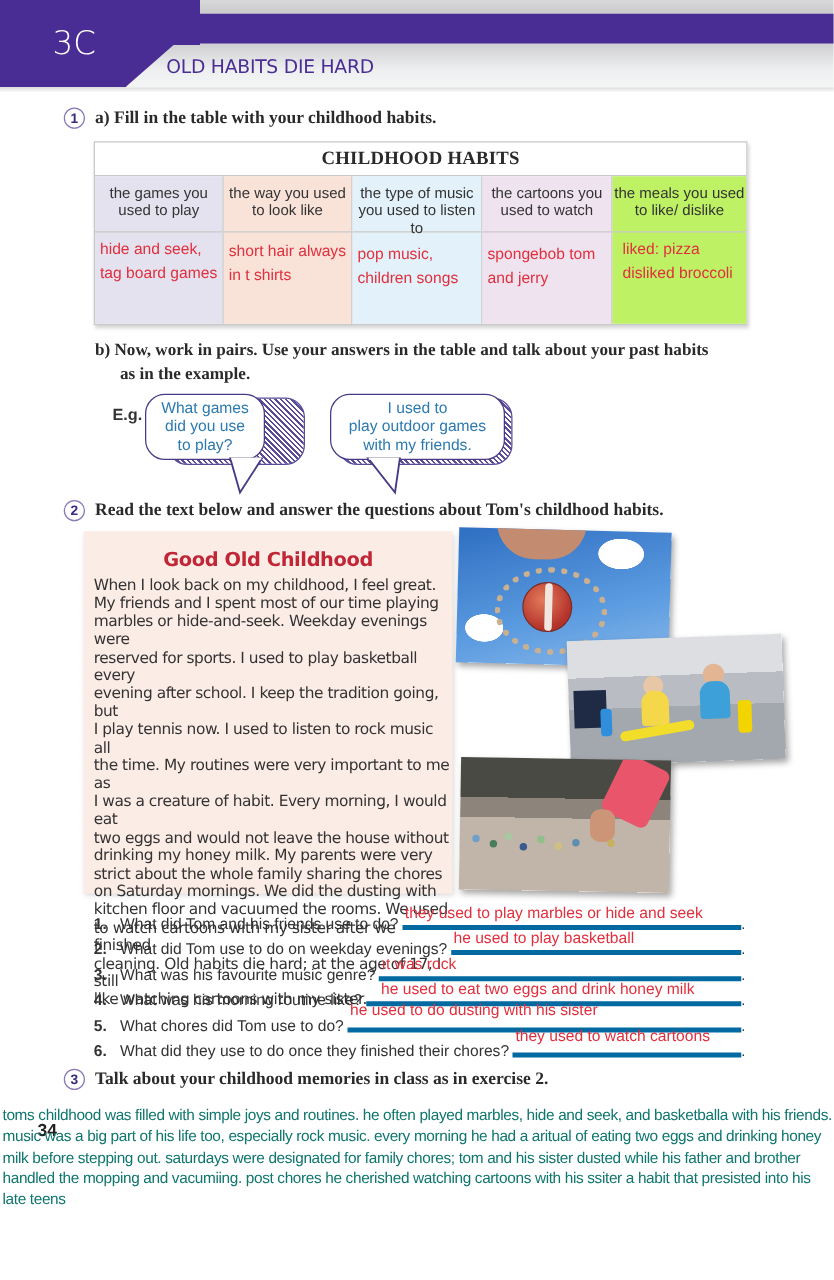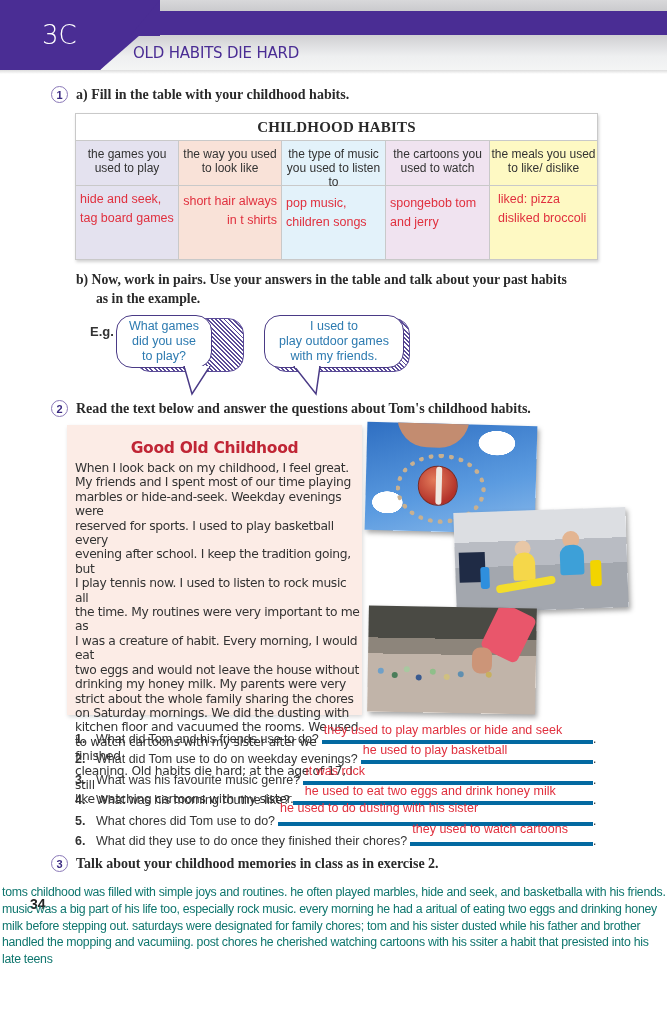--- a/index.html
+++ b/index.html
@@ -32,21 +32,21 @@
   .tbl-cols { display: flex; height: 118px; }
   .tbl-col { flex: none; border-right: 1px solid #c9c9c9; display: flex; flex-direction: column; }
   .tbl-col:last-child { border-right: none; }
   .tbl-head { height: 45px; border-bottom: 1px solid #c9c9c9; text-align: center; font-size: 12px; line-height: 14px; padding-top: 6px; color: #333; }
   .tbl-cell { flex: 1; padding: 4px 4px; font-size: 12.5px; line-height: 19px; color: #e0303e; font-family: "Liberation Sans", sans-serif; }
 
   .col-0 { width: 103px; background: #e4e2ef; }
   .col-1 { width: 103px; background: #f9e2d8; }
   .col-2 { width: 104px; background: #e3f2fa; }
   .col-3 { width: 104px; background: #f0e3f0; }
-  .col-4 { width: 107px; background: #fef9c3; }
+  .col-4 { width: 107px; background: #bef264; }
 
   
   .eg-label { position: absolute; left: 78px; top: 324px; font-weight: bold; font-size: 13px; color: #333; margin-left: 12px; }
   .bubble { position: absolute; border: 1.5px solid #4a3a86; border-radius: 16px; background: #fff; color: #2c7ab0; font-size: 12.5px; line-height: 15px; text-align: center;
     display: flex; align-items: center; justify-content: center; }
   .bubble-shadow { position: absolute; border-radius: 16px; background: repeating-linear-gradient(45deg, #5b4c98 0 1.4px, #ffffff 1.4px 3px); border: 1px solid #5b4c98; }
 
   
   .reading-box { position: absolute; left: 67px; top: 425px; width: 295px; height: 290px; background: #fcece6; box-shadow: 1px 2px 4px rgba(0,0,0,0.15); }
   .reading-title { position: absolute; left: 0; top: 14px; width: 295px; text-align: center; font-weight: bold; font-size: 15.5px; color: #c02636; font-family: "DejaVu Sans", sans-serif; letter-spacing: -0.3px; }
@@ -115,21 +115,21 @@
 
 <div class="habits-table">
   <div class="tbl-title">CHILDHOOD HABITS</div>
   <div class="tbl-cols">
     <div class="tbl-col col-0">
       <div class="tbl-head">the games you used to play</div>
       <div class="tbl-cell">hide and seek, tag board games</div>
     </div>
     <div class="tbl-col col-1">
       <div class="tbl-head">the way you used to look like</div>
-      <div class="tbl-cell" style="padding-top:6px;text-align:right;">short hair always in t shirts</div>
+      <div class="tbl-cell" style="padding-top:6px;">short hair always in t shirts</div>
     </div>
     <div class="tbl-col col-2">
       <div class="tbl-head">the type of music you used to listen to</div>
       <div class="tbl-cell" style="padding-top:8px;">pop music, children songs</div>
     </div>
     <div class="tbl-col col-3">
       <div class="tbl-head">the cartoons you used to watch</div>
       <div class="tbl-cell" style="padding-top:8px;">spongebob tom and jerry</div>
     </div>
     <div class="tbl-col col-4">

